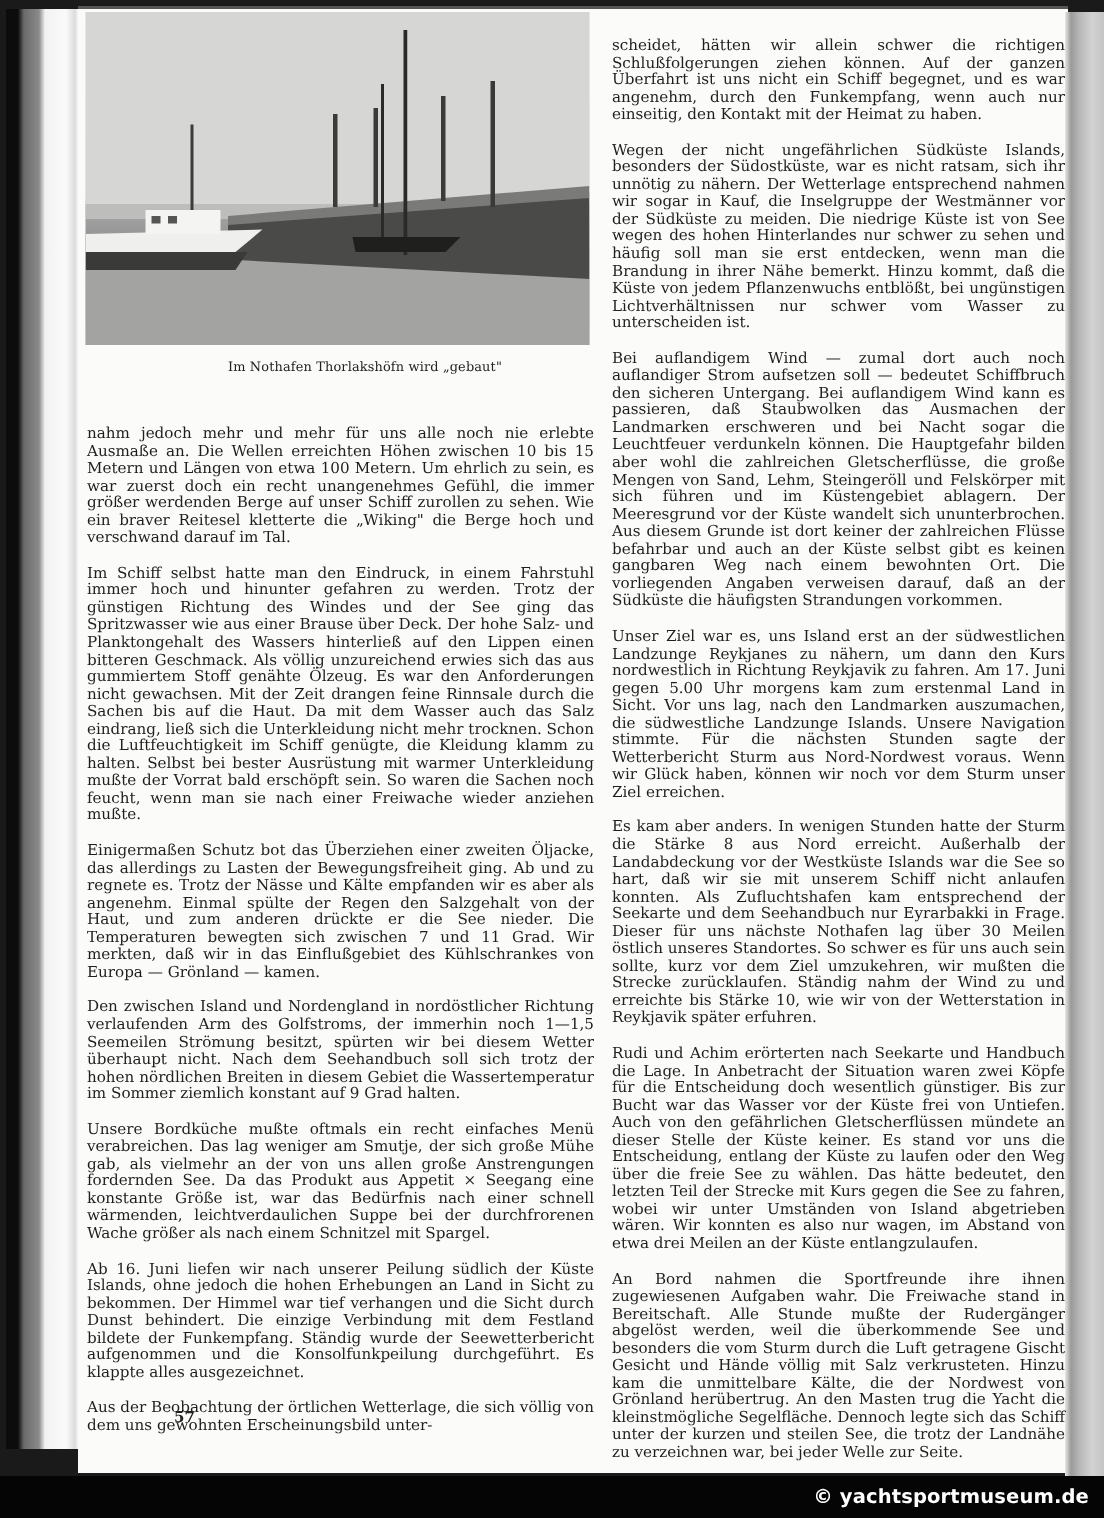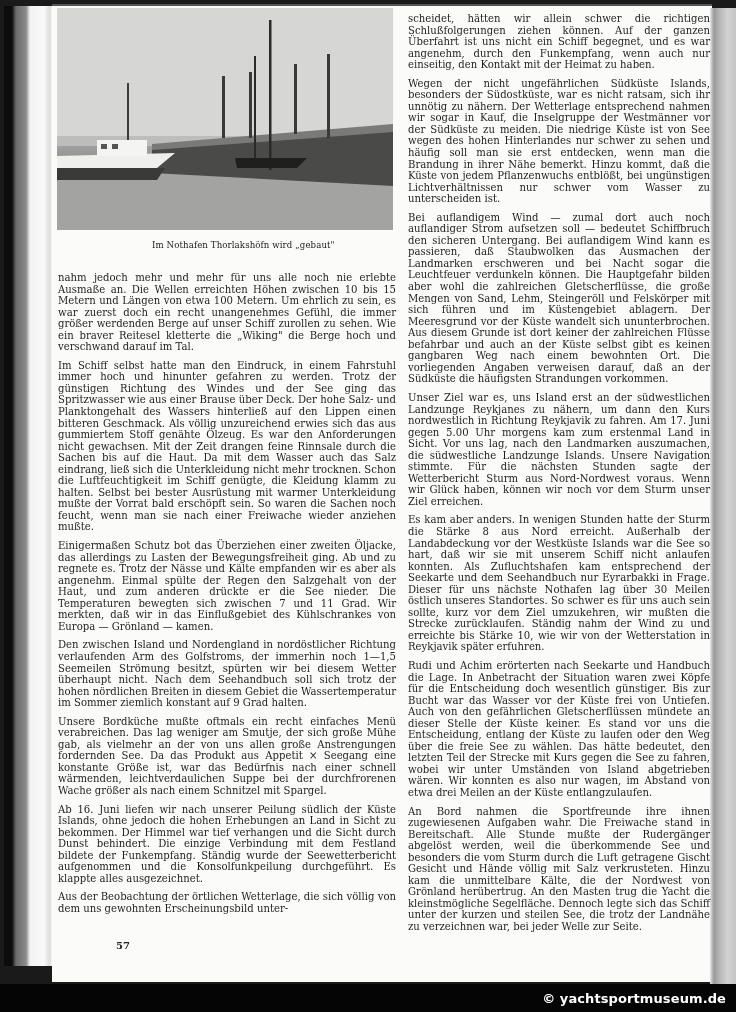--- a/index.html
+++ b/index.html
@@ -42,21 +42,21 @@
     overflow:hidden;
   }
   .caption {
     position:absolute; left:152px; top:240px; width:240px;
     font-size:8.6px; color:#222; letter-spacing:0.1px;
   }
   .col {
     position:absolute; font-size:10.1px; line-height:11.55px; color:#1e1e1e;
     text-align:justify; hyphens:manual;
   }
-  .col p { margin:0 0 7px 0; }
+  .col p { margin:12px 0 7px 0; }
   .col-left { left:58px; top:272px; width:338px; }
   .col-right { left:408px; top:13px; width:302px; }
   .page-number {
     position:absolute; left:116px; top:940px;
     font-size:10px; font-weight:bold; color:#222;
   }
 </style>
 </head>
 <body>
 

